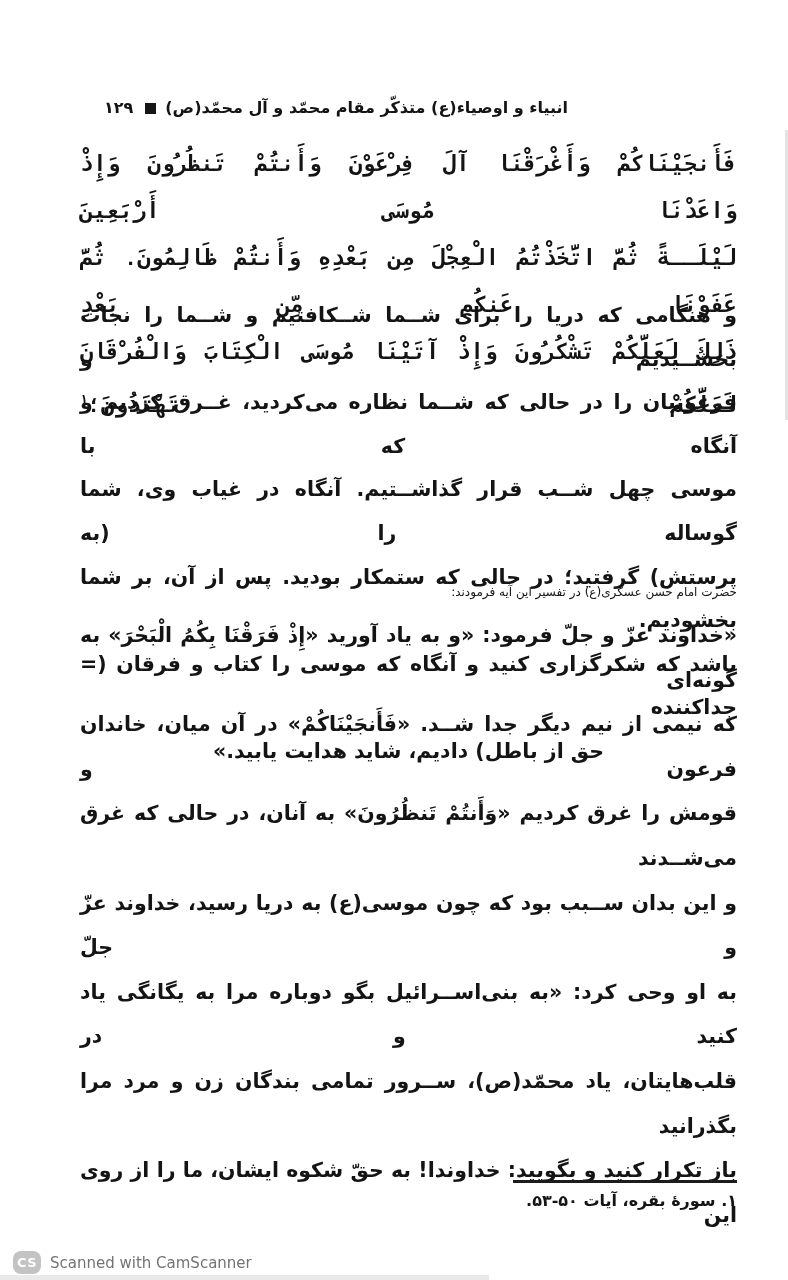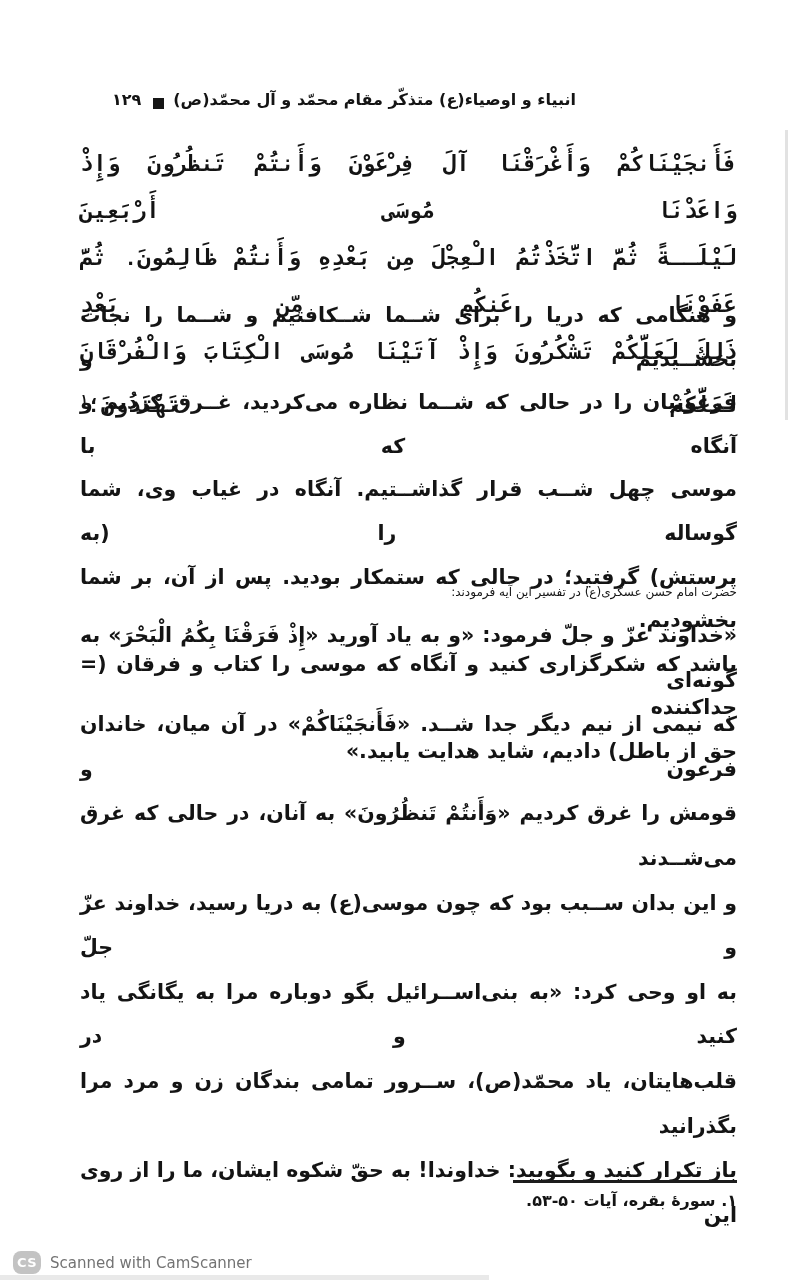--- a/index.html
+++ b/index.html
@@ -3,21 +3,21 @@
 <meta charset="utf-8">
 <style>
   html,body { margin:0; padding:0; }
   body { width:788px; height:1280px; background:#ffffff; }
   .page {
     position:relative; width:788px; height:1280px; background:#ffffff;
     font-family:"DejaVu Sans", sans-serif; color:#141414; overflow:hidden;
   }
 
   
-  .header { position:absolute; top:90px; left:104px; display:flex; align-items:flex-end;margin-left:8px; }
+  .header { position:absolute; top:98px; left:104px; display:flex; align-items:center; }
   .page-num { font-size:16px; font-weight:700; letter-spacing:1px; }
   .header-square { width:11px; height:11px; background:#161616; margin:2px 9px 0 12px; }
   .header-title { font-size:16px; font-weight:700; direction:rtl; white-space:nowrap; }
 
   
   .quran {
     position:absolute; top:142px; left:80px; right:51px;
     direction:rtl; font-weight:700; font-size:22px; line-height:47px;font-family:Liberation Mono, monospace;
   }
   .translation {
@@ -26,21 +26,21 @@
   }
   .hadith-intro {
     position:absolute; top:571px; left:80px; right:51px;
     direction:rtl; font-size:12px; font-weight:400; text-align:right; line-height:42px;
   }
   .commentary {
     position:absolute; top:613px; left:80px; right:51px;
     direction:rtl; font-weight:700; font-size:20.5px; line-height:44.6px;
   }
   .jline { text-align:justify; text-align-last:justify; text-justify:inter-word; }
-  .eline { text-align:right; }
+  .eline { text-align:center; }
   .fn-sup { font-size:13px; vertical-align:super; font-weight:700; }
 
   
   .footnote-rule { position:absolute; top:1180px; right:51px; width:224px; height:3px; background:#1c1c1c; }
   .footnote { position:absolute; top:1191px; right:51px; direction:rtl; font-size:16px; font-weight:600; }
 
   
   .watermark { position:absolute; left:13px; top:1251px; display:flex; align-items:center; gap:9px; }
   .cs-badge {
     width:28px; height:23px; background:#c3c3c3; border-radius:8px;

